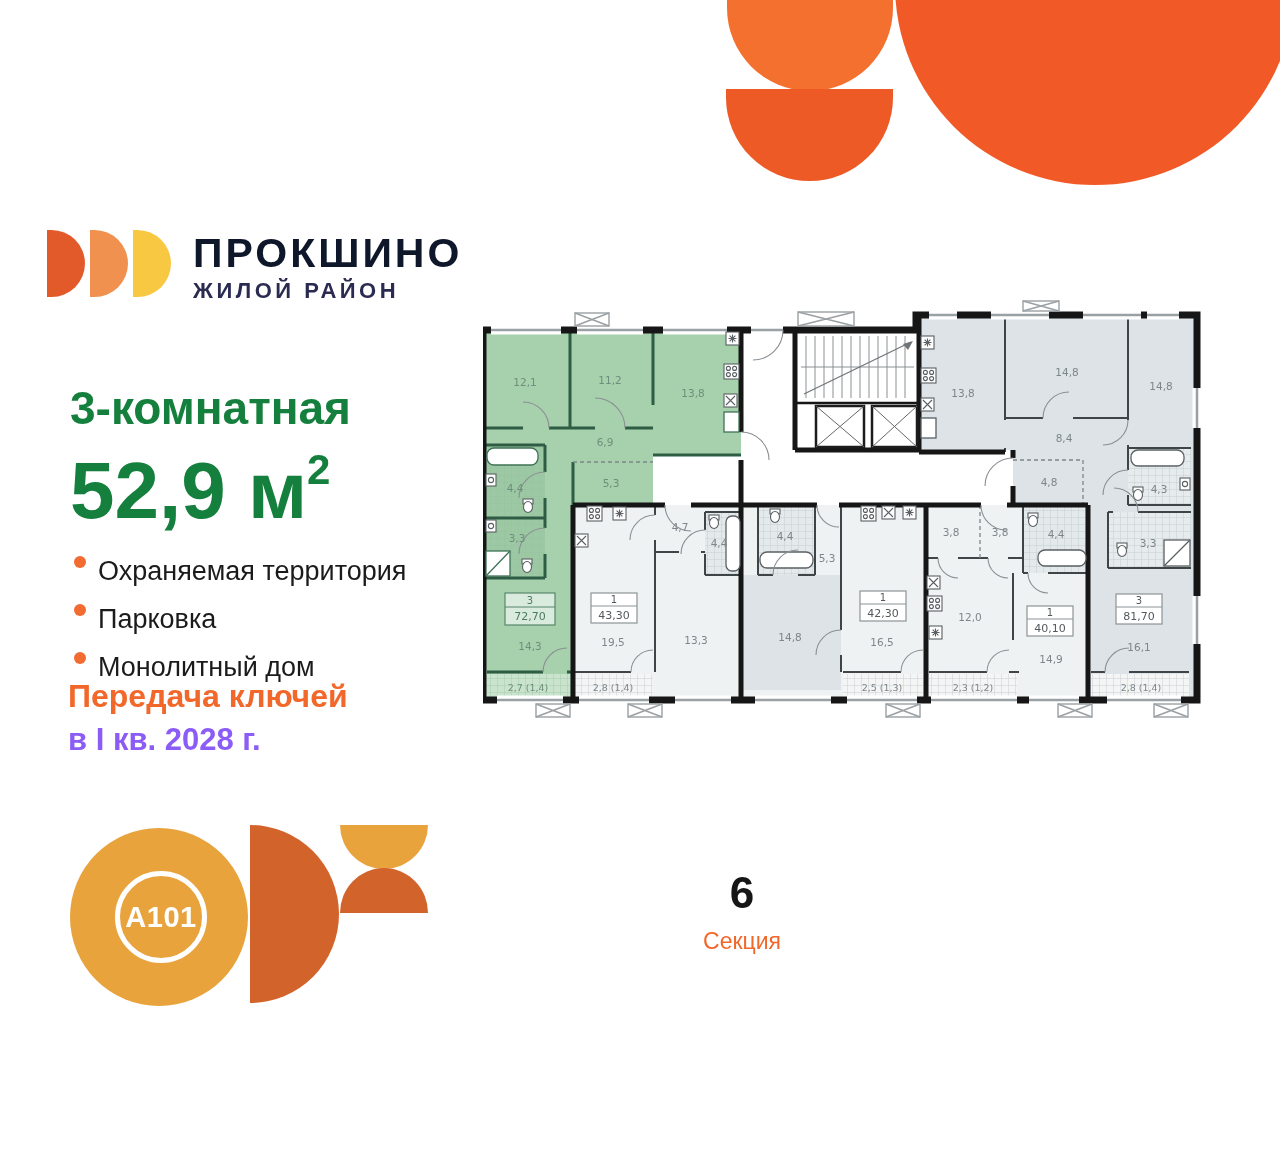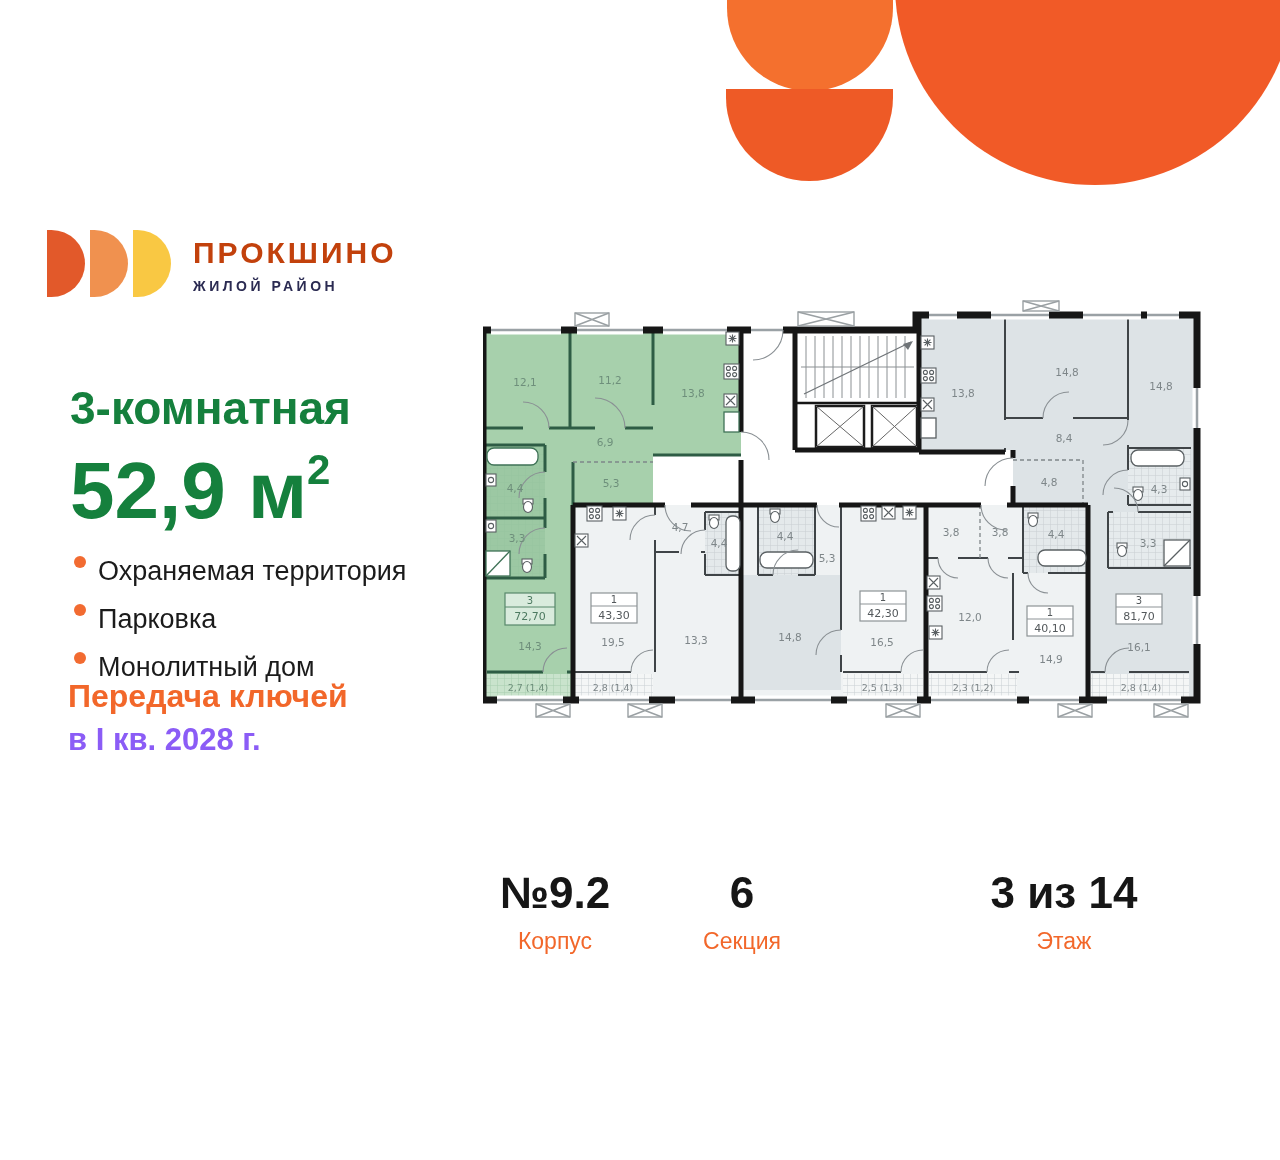--- a/index.html
+++ b/index.html
@@ -12,22 +12,22 @@
   .d2{position:absolute;left:726px;top:89px;width:167px;height:92px;background:#EE5A26;
       border-radius:0 0 84px 84px;}
   .d3{position:absolute;left:895px;top:-215px;width:400px;height:400px;background:#F15A27;
       border-radius:50%;}
   
   .brand{position:absolute;left:47px;top:230px;display:flex;align-items:flex-start;}
   .semis{display:flex;gap:5px;}
   .semi{width:38px;height:67px;border-radius:0 67px 67px 0;}
   .s1{background:#E2592A}.s2{background:#F0914F}.s3{background:#F9C843}
   .brand-text{margin-left:22px;}
-  .brand-name{font-size:30px;font-weight:700;letter-spacing:3px;color:#c2410c;line-height:46px;}
-  .brand-tag{font-size:14px;font-weight:700;letter-spacing:3.5px;color:#2B2B52;margin-top:2px;}
+  .brand-name{font-size:41px;font-weight:700;letter-spacing:3px;color:#0f172a;line-height:46px;}
+  .brand-tag{font-size:22px;font-weight:700;letter-spacing:3.5px;color:#2B2B52;margin-top:2px;}
   
   .headline{position:absolute;left:70px;top:384px;color:#15803d;}
   .h-rooms{font-size:46px;font-weight:800;line-height:48px;}
   .h-area{font-size:80px;font-weight:800;line-height:84px;margin-top:2px;}
   .h-area sup{font-size:42px;position:relative;top:-6px;}
   
   .features{position:absolute;left:74px;top:556px;}
   .feat{display:flex;align-items:flex-start;margin-bottom:17px;}
   .dot{width:12px;height:12px;border-radius:50%;background:#F26B31;flex:0 0 12px;}
   .feat-txt{margin-left:12px;font-size:27px;color:#1b1b1b;}
@@ -96,32 +96,33 @@
       <span class="feat-txt">Парковка</span>
     </div>
     <div class="feat">
       <span class="dot"></span>
       <span class="feat-txt">Монолитный дом</span>
     </div>
   </div>
   <div class="keys1">Передача ключей</div>
   <div class="keys2">в I кв. 2028 г.</div>
 
-
-  <div class="meta-col m1">
-    <div class="m-val">№9.2</div>
-    <div class="m-lbl">Корпус</div>
-  </div>
+  <div class="a101">
+    <div class="a-circle"></div>
+    <div class="a-ring">
+      <span>A101</span>
+    </div>
+    <div class="a-half"></div>
+    <div class="a-eye-t"></div>
+    <div class="a-eye-b"></div>
+  </div>
+
   <div class="meta-col m2">
     <div class="m-val">6</div>
     <div class="m-lbl">Секция</div>
-  </div>
-  <div class="meta-col m3">
-    <div class="m-val">3 из 14</div>
-    <div class="m-lbl">Этаж</div>
   </div>
 
   <div class="plan-wrap">
   <svg width="720" height="420" viewBox="0 0 720 420">
     <defs>
       <pattern id="grid" width="7" height="7" patternUnits="userSpaceOnUse">
         <path d="M7,0 H0 V7" fill="none" stroke="#c7ced1" stroke-width="1"></path>
       </pattern>
       <pattern id="gridg" width="7" height="7" patternUnits="userSpaceOnUse">
         <path d="M7,0 H0 V7" fill="none" stroke="#8fbf9a" stroke-width="1"></path>

